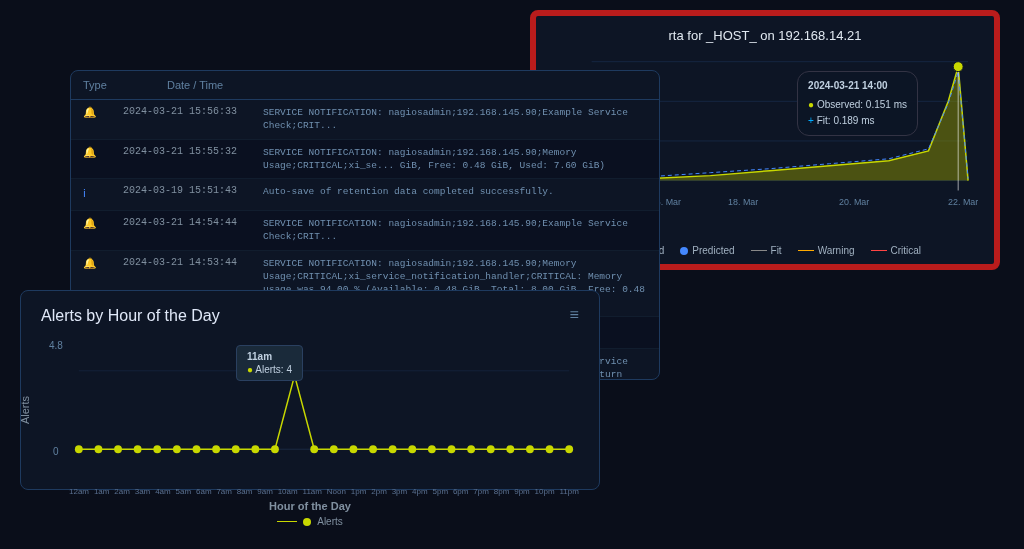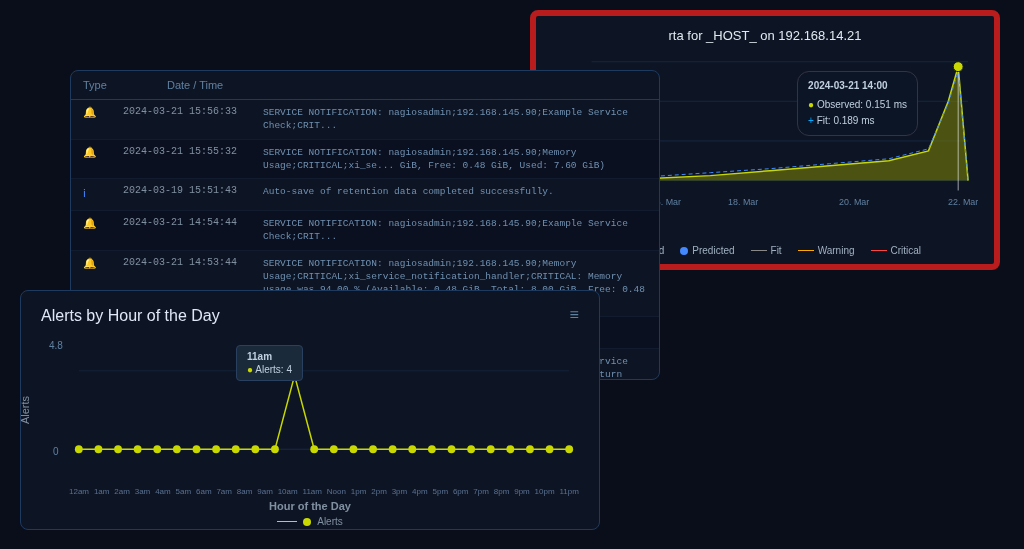--- a/index.html
+++ b/index.html
@@ -106,21 +106,21 @@
     .log-row .col-info { flex: 1; font-size: 9.5px; line-height: 1.4; overflow: hidden; font-family: Liberation Mono, monospace; }
     .icon-bell { color: #8090a0; font-size: 11px; }
     .icon-info { color: #4488ff; font-size: 11px; }
 
     
     .alerts-panel {
       position: absolute;
       top: 290px;
       left: 20px;
       width: 580px;
-      height: 240px;
+      height: 200px;
       background: #0d1525;
       border: 1px solid #1e3a5f;
       border-radius: 8px;
       padding: 16px 20px 10px;
     }
     .alerts-header {
       display: flex;
       justify-content: space-between;
       align-items: center;
       margin-bottom: 10px;

